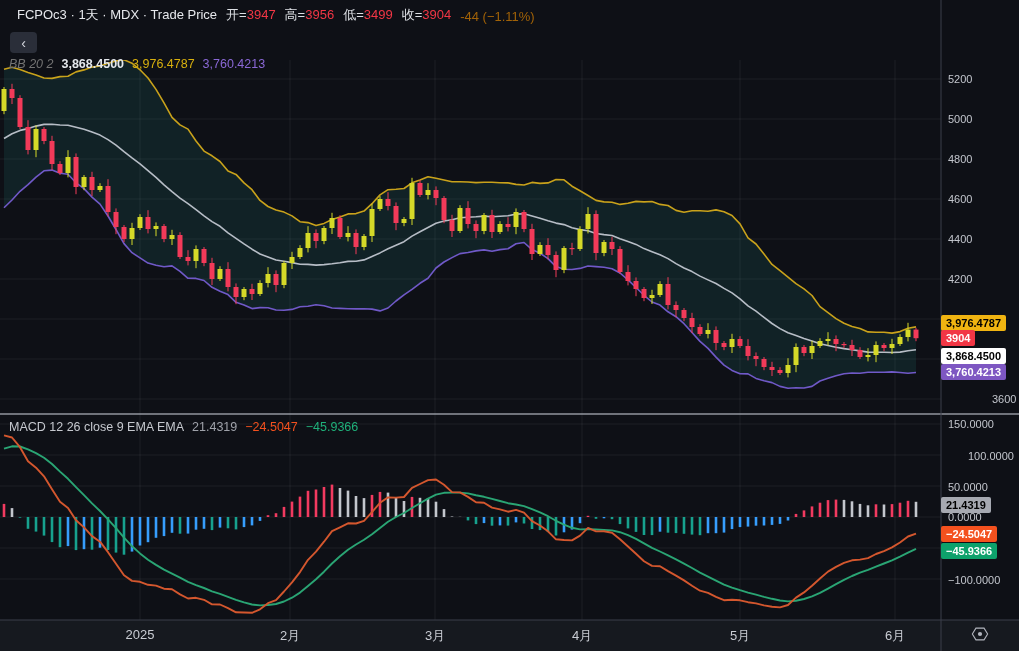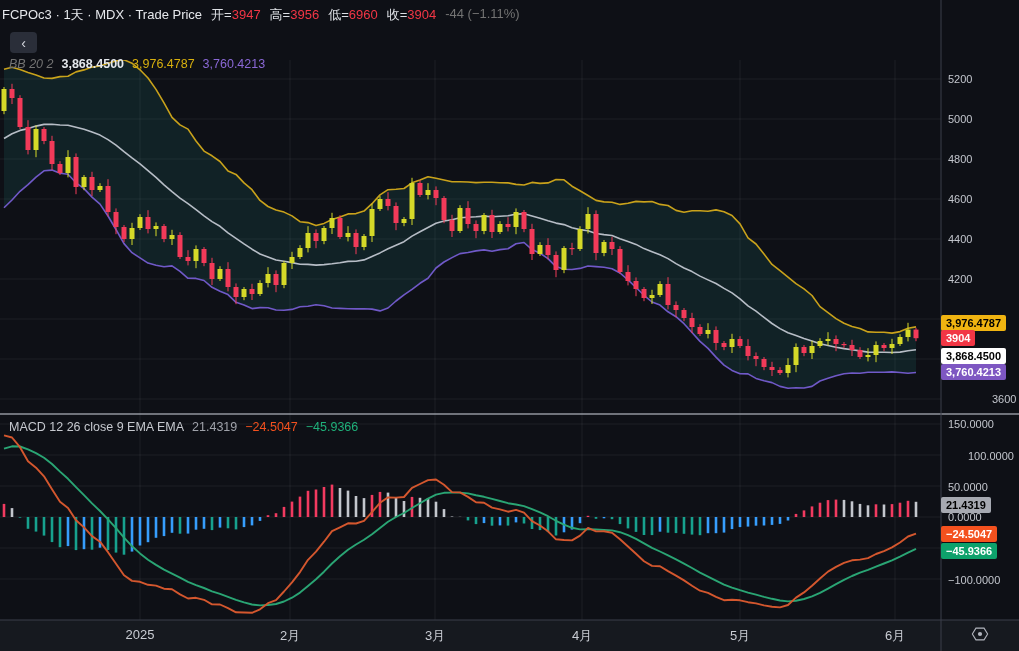--- a/index.html
+++ b/index.html
@@ -1,24 +1,24 @@
 <!DOCTYPE html>
 <html><head>
 <meta charset="utf-8">
 <style>
   html,body{margin:0;padding:0;background:#0e1016;}
   .stage{position:relative;width:1019px;height:651px;overflow:hidden;background:#0e1016;
          font-family:"Liberation Sans",sans-serif;color:#d1d4dc;}
   .stage svg.canvas{position:absolute;left:0;top:0;}
-  .hdr{position:absolute;top:6px;left:2px;font-size:13px;display:flex;align-items:flex-start;gap:9px;white-space:pre;}
+  .hdr{position:absolute;top:6px;left:17px;font-size:13px;display:flex;align-items:flex-end;gap:9px;white-space:pre;}
   .hdr .title{color:#e6e8ec;}
   .ohlc{display:flex;gap:9px;}
   .ohlc .pair .lbl{color:#dde0e5;}
   .ohlc .pair .val{color:#f23645;}
-  .change{color:#737373;}
+  .change{color:#a16207;}
   .backbtn{position:absolute;top:32px;left:10px;width:27px;height:21px;background:#2a2e39;border-radius:4px;
            display:flex;align-items:center;justify-content:center;color:#d6d9e0;font-size:14px;cursor:pointer;}
   .bbrow{position:absolute;top:57px;left:9px;font-size:12.5px;display:flex;gap:8px;}
   .bbrow .t{color:#737373;font-style:italic;}
   .macdrow{position:absolute;top:420px;left:9px;font-size:12.5px;display:flex;gap:8px;}
   .macdrow .t{color:#c6c9cf;}
   .axis-label{position:absolute;left:948px;font-size:11px;color:#c3c6cd;transform:translateY(-50%);}
   .tchip{position:absolute;left:941px;font-size:11px;font-weight:700;padding:2px 5px;border-radius:2px;
          transform:translateY(-50%);white-space:nowrap;}
   .tlabel{position:absolute;top:627px;font-size:13px;color:#c9ccd3;transform:translateX(-50%);}
@@ -423,21 +423,21 @@
         <polyline points="4,448.6 12,446.3 20,446.5 28,449.4 36,453.1 44,457.7 52,464.0 60,471.6 68,478.8 76,487.1 84,495.2 92,503.4 100,511.0 108,519.3 116,528.2 124,537.6 132,546.2 140,553.4 148,559.7 156,564.9 164,569.6 172,573.6 180,577.7 188,581.9 196,585.1 204,588.0 212,591.3 220,593.9 228,596.8 236,599.9 244,602.4 252,604.5 260,605.4 268,605.0 276,604.0 284,601.5 292,597.7 300,592.6 308,586.0 316,579.2 324,571.7 332,563.5 340,556.3 348,549.7 356,544.5 364,539.8 372,534.2 380,527.9 388,521.8 396,517.0 404,513.0 412,508.0 420,503.2 428,498.6 436,494.7 444,492.8 452,492.6 460,492.6 468,493.4 476,495.2 484,496.8 492,498.9 500,501.0 508,503.2 516,504.5 524,506.1 532,509.1 540,512.4 548,516.2 556,520.8 564,524.6 572,527.8 580,529.4 588,529.1 596,529.5 604,529.9 612,530.4 620,532.2 628,535.1 636,538.8 644,543.3 652,547.8 660,551.5 668,555.4 676,559.4 684,563.6 692,568.0 700,572.6 708,576.6 716,580.7 724,584.6 732,587.6 740,590.2 748,592.6 756,594.7 764,596.9 772,598.8 780,600.5 788,601.4 796,600.7 804,599.0 812,596.4 820,592.8 828,588.6 836,584.2 844,579.9 852,576.0 860,572.7 868,569.8 876,566.6 884,563.5 892,560.3 900,556.7 908,552.7 916,548.9" fill="none" stroke="#2aa574" stroke-width="1.9" stroke-linejoin="round"></polyline>
         <polyline points="4,435.4 12,437.5 20,447.2 28,461.2 36,467.7 44,476.3 52,489.2 60,501.8 68,507.9 76,520.2 84,527.4 92,536.1 100,541.7 108,552.2 116,563.8 124,575.3 132,580.9 140,581.8 148,584.8 156,585.6 164,588.7 172,589.3 180,594.4 188,598.5 196,597.8 204,599.8 212,604.4 220,604.5 228,608.1 236,612.3 244,612.5 252,612.8 260,609.3 268,603.2 276,600.2 284,591.5 292,582.3 300,572.1 308,559.8 316,551.7 324,541.7 332,531.1 340,527.3 348,523.3 356,523.5 364,520.9 372,512.1 380,502.8 388,497.4 396,497.6 404,497.0 412,487.9 420,484.0 428,480.1 436,479.5 444,484.8 452,492.1 460,492.4 468,496.9 476,502.3 484,502.8 492,507.6 500,509.4 508,511.7 516,509.9 524,512.7 532,521.1 540,525.5 548,531.3 556,539.3 564,540.0 572,540.4 580,535.6 588,527.9 596,531.4 604,531.2 612,532.7 620,539.3 628,546.5 636,553.7 644,561.2 652,565.9 660,566.2 668,571.1 676,575.6 684,580.4 692,585.7 700,590.7 708,592.9 716,596.9 724,600.2 732,599.8 740,600.3 748,602.2 756,603.4 764,605.4 772,606.7 780,607.4 788,605.0 796,597.6 804,592.4 812,585.7 820,578.5 828,571.6 836,566.9 844,562.8 852,560.3 860,559.6 868,558.1 876,554.0 884,551.1 892,547.4 900,542.5 908,536.5 916,533.7" fill="none" stroke="#d4572e" stroke-width="1.9" stroke-linejoin="round"></polyline>
       </g>
       <line x1="0" y1="414" x2="1019" y2="414" stroke="#a9adb6" stroke-width="1.4" opacity="0.85"></line>
       <line x1="941" y1="0" x2="941" y2="651" stroke="#3b3f4a" stroke-width="1"></line>
       <line x1="0" y1="620" x2="1019" y2="620" stroke="#3b3f4a" stroke-width="1"></line>
     </svg>
 
   <div class="hdr">
     <span class="title">FCPOc3 · 1天 · MDX · Trade Price</span>
-    <span class="ohlc" id="ohlc-values"><span class="pair"><span class="lbl">开=</span><span class="val">3947</span></span><span class="pair"><span class="lbl">高=</span><span class="val">3956</span></span><span class="pair"><span class="lbl">低=</span><span class="val">6960</span></span><span class="pair"><span class="lbl">收=</span><span class="val">3904</span></span></span>
+    <span class="ohlc" id="ohlc-values"><span class="pair"><span class="lbl">开=</span><span class="val">3947</span></span><span class="pair"><span class="lbl">高=</span><span class="val">3956</span></span><span class="pair"><span class="lbl">低=</span><span class="val">3499</span></span><span class="pair"><span class="lbl">收=</span><span class="val">3904</span></span></span>
     <span class="change">-44 (−1.11%)</span>
   </div>
 
   <div class="backbtn">
     <span>‹</span>
   </div>
 
   <div class="bbrow">
     <span class="t">BB 20 2</span>
     <span style="color:#e4e7ec;font-weight:700">3,868.4500</span>

